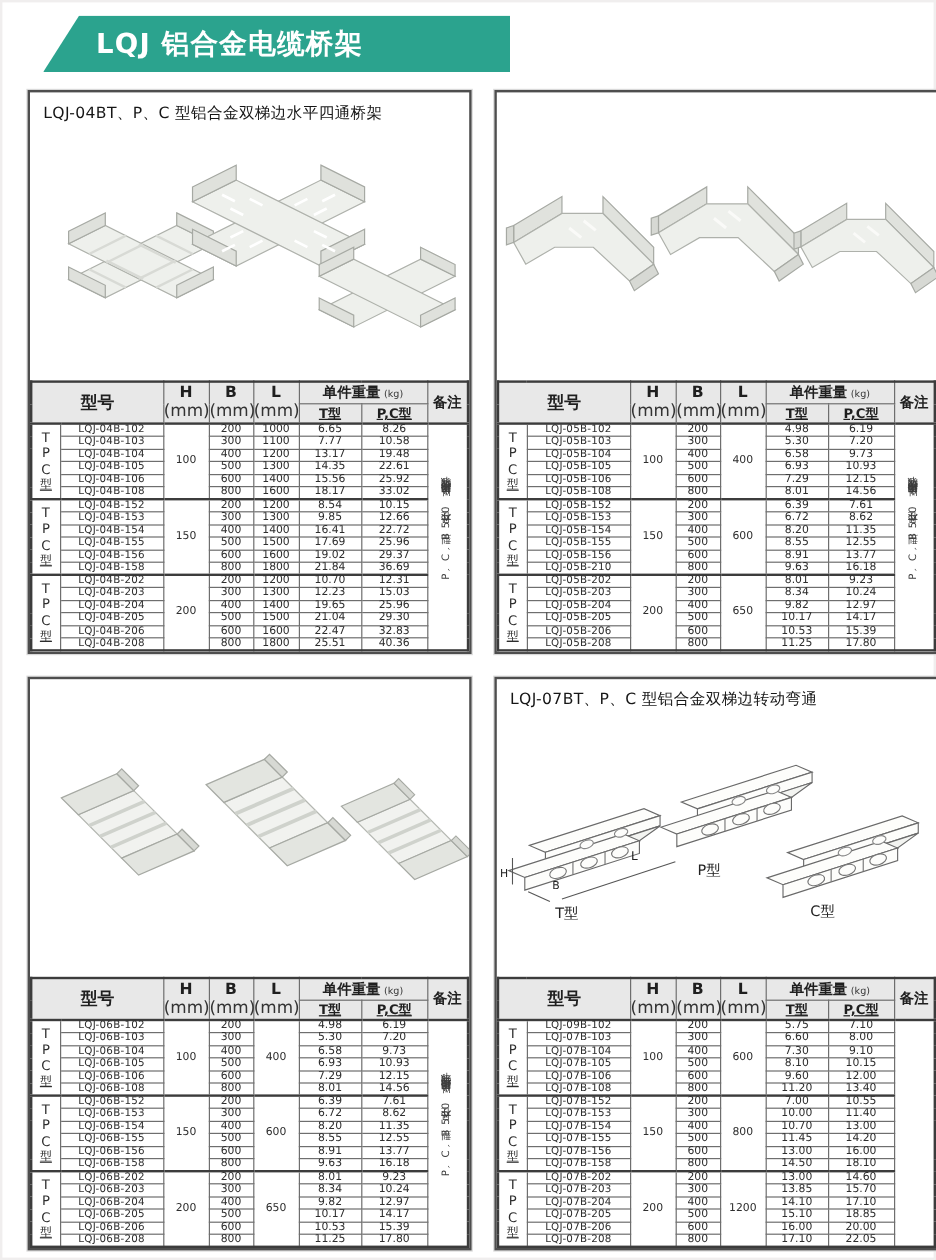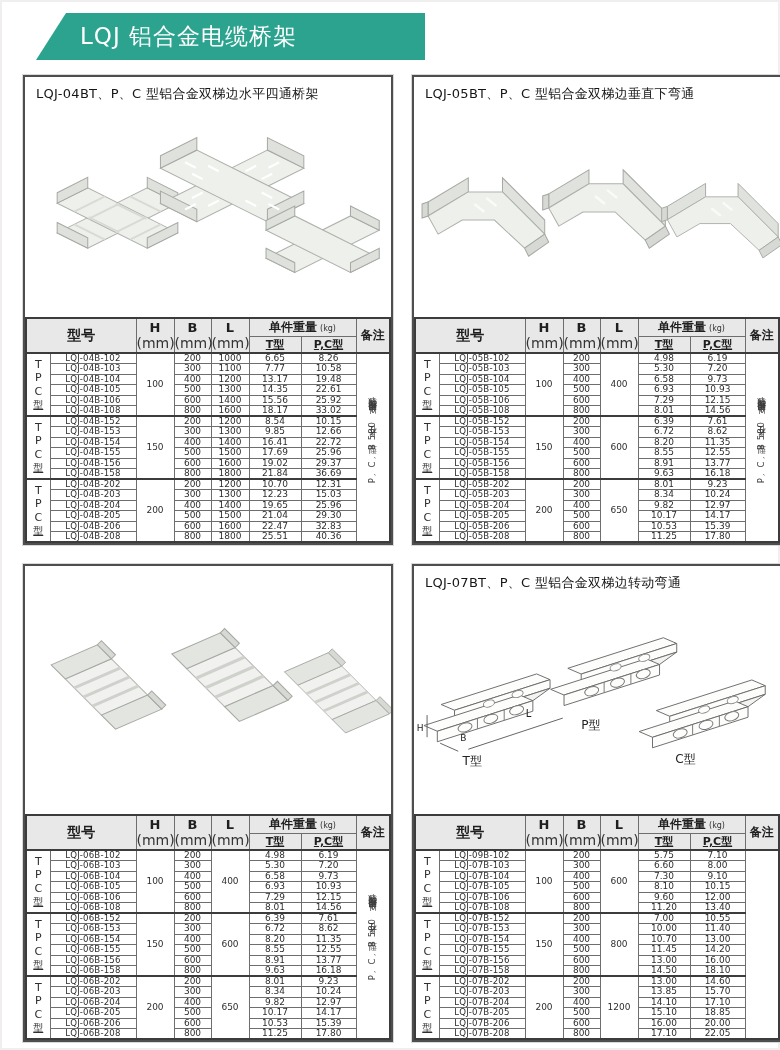--- a/index.html
+++ b/index.html
@@ -13,21 +13,21 @@
   .frame { position:absolute; inset:0; border:2px solid #f0eeee; pointer-events:none; }
 
   
   .banner {
     position:absolute; left:36px; top:13px; width:389px; height:47px;
     background:#2ba38e;
     clip-path: polygon(30px 0, 100% 0, 100% 100%, 0 100%);
     display:flex; align-items:center;
     padding-left:44px;
   }
-  .banner-title { color:#ffffff; font-size:23px; letter-spacing:1px; font-weight:400; }
+  .banner-title { color:#ffffff; font-size:23px; letter-spacing:1px; font-weight:700; }
 
   
   .grid {
     position:absolute; left:23px; top:75px;
     display:grid; grid-template-columns:370px 370px; grid-template-rows:470px 478px;
     column-gap:6px; row-gap:6px;gap:19px;
   }
   .panel {
     background:#fff;
     border:2px solid #4e4e4e;
@@ -307,21 +307,20 @@
             <td class="model-cell">LQJ-04B-208</td>
             <td class="num">800</td>
             <td class="num">1800</td>
             <td class="num">25.51</td>
             <td class="num">40.36</td>
           </tr>
         </tbody>
       </table>
     </section>
     <section class="panel">
-      <div class="panel-title">LQJ-05BT、P、C 型铝合金双梯边垂直下弯通</div>
       <div class="figure">
         <svg viewBox="0 0 364 194" preserveAspectRatio="xMidYMid meet">
           <g transform="translate(14,56)">
             <polygon points="0.0,32.0 40.0,8.0 40.0,22.0 0.0,46.0" fill="#e0e2dd" stroke="#a6a9a3" stroke-width="1"></polygon>
             <polygon points="74.0,22.0 116.0,64.0 116.0,50.0 74.0,8.0" fill="#e0e2dd" stroke="#a6a9a3" stroke-width="1"></polygon>
             <polygon points="0.0,46.0 40.0,22.0 74.0,22.0 116.0,64.0 96.0,78.0 66.0,50.0 34.0,50.0 10.0,64.0" fill="#eef0ec" stroke="#aeb1ab" stroke-width="1"></polygon>
             <polygon points="-6.0,34.0 -6.0,48.0 0.0,46.0 0.0,32.0" fill="#d7d9d4" stroke="#a6a9a3" stroke-width="1"></polygon>
             <polygon points="116.0,64.0 96.0,78.0 100.0,86.0 120.0,72.0" fill="#d7d9d4" stroke="#a6a9a3" stroke-width="1"></polygon>
             <line x1="46.0" y1="34.0" x2="56.0" y2="42.0" stroke="#fafaf8" stroke-width="2.5"></line>
             <line x1="58.0" y1="28.0" x2="68.0" y2="36.0" stroke="#fafaf8" stroke-width="2.5"></line>
@@ -460,21 +459,21 @@
             <td class="num">8.55</td>
             <td class="num">12.55</td>
           </tr>
           <tr>
             <td class="model-cell">LQJ-05B-156</td>
             <td class="num">600</td>
             <td class="num">8.91</td>
             <td class="num">13.77</td>
           </tr>
           <tr>
-            <td class="model-cell">LQJ-05B-158</td>
+            <td class="model-cell">LQJ-05B-210</td>
             <td class="num">800</td>
             <td class="num">9.63</td>
             <td class="num">16.18</td>
           </tr>
           <tr class="group-start">
             <td class="type-cell" rowspan="6">
               <span class="tg">T</span>
               <span class="tg">P</span>
               <span class="tg">C</span>
               <span class="tg tg-last">型</span>

